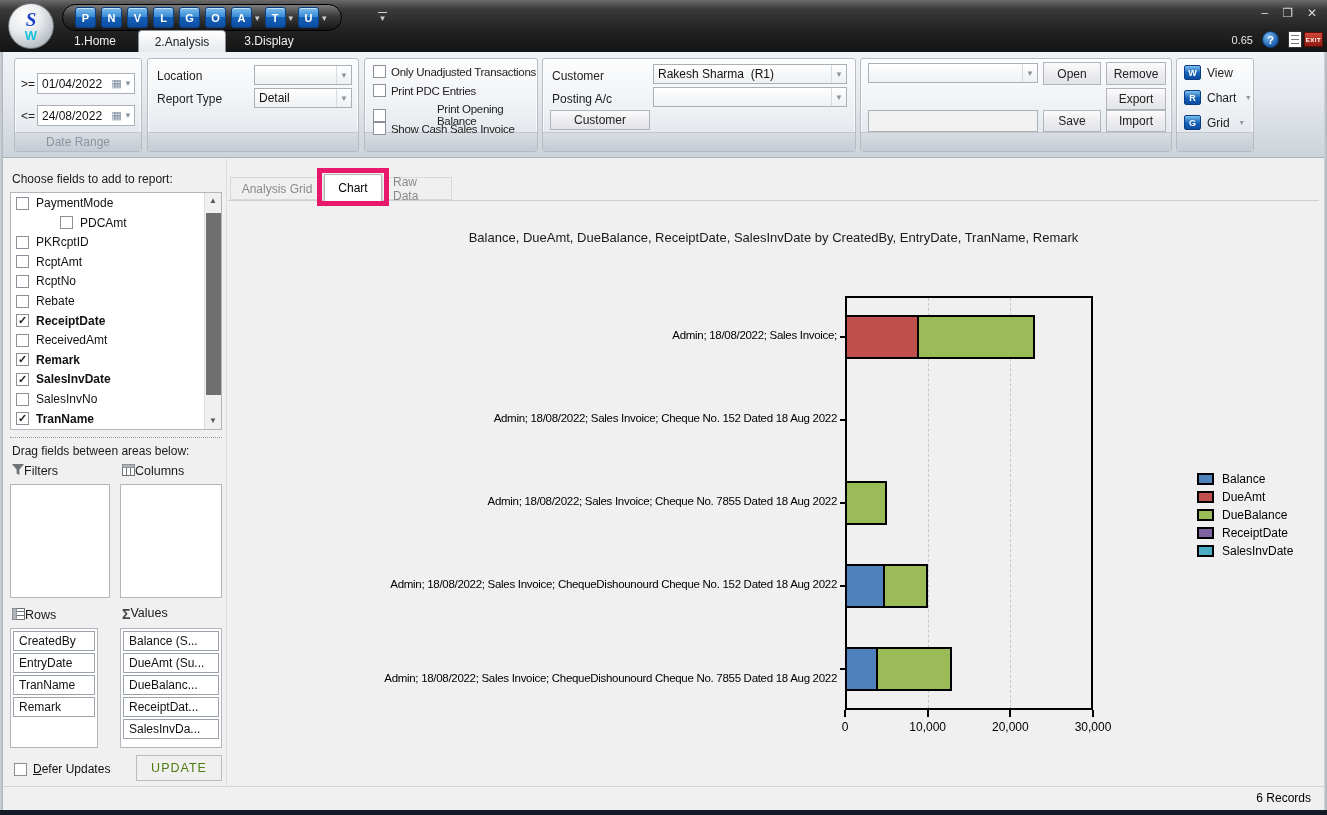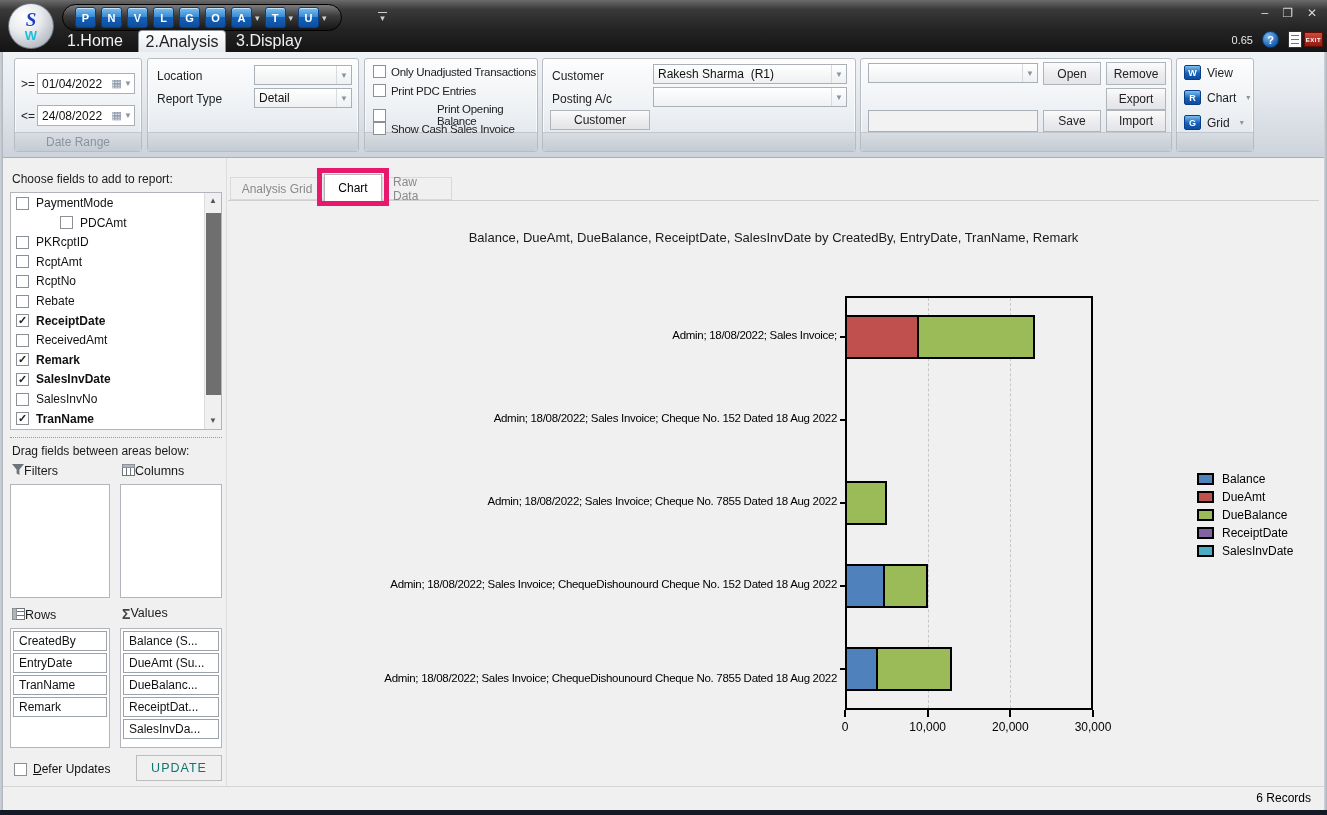--- a/index.html
+++ b/index.html
@@ -33,21 +33,21 @@
   .helpico{position:absolute;right:48px;top:0;width:17px;height:17px;border-radius:50%;color:#fff;
     background:radial-gradient(circle at 35% 30%,#7db9ee,#1b5fae 70%);border:1px solid #0c3e77;
     font-size:11px;font-weight:bold;text-align:center;line-height:16px}
   .docico{position:absolute;right:25px;top:0;width:14px;height:17px;background:#fff;border:1px solid #333;
     box-shadow:inset 0 0 0 1px #fff}
   .docico i{display:block;height:1px;background:#777;margin:3px 2px 0}
   .exitico{position:absolute;right:4px;top:1px;width:19px;height:15px;border:1px solid #5e0f08;
     background:linear-gradient(#d5473a,#8e1b12);color:#fff;font-size:6px;font-weight:bold;
     text-align:center;line-height:14px;letter-spacing:.5px}
   
-  .rtab{position:absolute;top:30px;height:23px;font-size:16px;color:#f0f0f0;text-align:center;
+  .rtab{position:absolute;top:30px;height:23px;font-size:12px;color:#f0f0f0;text-align:center;
     line-height:22px;cursor:default}
   .rtab.active{background:linear-gradient(#ffffff,#eef1f4 60%,#e4e8ec);color:#222;
     border:1px solid #8a9097;border-bottom:none;border-radius:4px 4px 0 0}
   
   .ribbon{position:absolute;left:0;top:52px;width:100%;height:106px;
     background:linear-gradient(180deg,#f0f3f6 0%,#e4e8ed 45%,#cdd3da 100%);
     border-bottom:1px solid #aab0b8}
   .rgroup{position:absolute;top:6px;height:94px;border:1px solid #b7bcc3;border-radius:3px;
     background:linear-gradient(180deg,#fdfdfe 0%,#eef1f4 55%,#dde2e8 100%);
     box-shadow:inset 0 0 0 1px rgba(255,255,255,.7)}
@@ -79,21 +79,21 @@
   .fitem.checked{font-weight:bold}
   .vscroll{position:absolute;right:0;top:0;width:17px;height:100%;background:#f0f0f0;border-left:1px solid #dcdcdc}
   .varrow{position:absolute;left:0;width:100%;height:16px;color:#555;font-size:8px;text-align:center;line-height:16px}
   .vthumb{position:absolute;left:1px;width:15px;background:#6f6f6f}
   .splitline{position:absolute;left:10px;top:437px;width:212px;border-top:1px dotted #9a9a9a}
   .areahdr{position:absolute;display:flex;align-items:flex-start;font-size:12.5px;color:#1a1a1a}
   .whitebox{position:absolute;background:#fff;border:1px solid #b2b6bc}
   .pill{height:20px;margin:2px 2px 1px;background:#fff;border:1px solid #9ca2aa;display:flex;
     align-items:center;padding:0 5px;font-size:12px;color:#111;white-space:nowrap;overflow:hidden}
   .sigma{font-size:14px;font-weight:bold;color:#444}
-  .updatebtn{position:absolute;left:136px;top:755px;width:86px;height:26px;color:#0f766e;font-size:12.5px;
+  .updatebtn{position:absolute;left:136px;top:755px;width:86px;height:26px;color:#4d7c0f;font-size:12.5px;
     letter-spacing:1px;background:#f0f0f0;border:1px solid #bcbcbc;display:flex;align-items:center;justify-content:center}
   .deferrow{position:absolute;left:14px;top:762px;display:flex;align-items:center;gap:6px;font-size:12px;color:#111}
   .defer-label::first-letter{text-decoration:underline}
   .vdivider{position:absolute;left:226px;top:158px;width:1px;height:628px;background:#dcdfe2}
   
   .content{position:absolute;left:228px;top:158px;width:1091px;height:628px;background:#f0f0f0}
   .ctabline{position:absolute;left:0;top:42px;width:100%;border-top:1px solid #cfcfcf}
   .vtab{position:absolute;top:19px;height:23px;background:#f0f0f0;border:1px solid #d9d9d9;color:#8a8a8a;
     font-size:12px;display:flex;align-items:center;padding:0 10px;cursor:default}
   .vtab.active{top:16px;height:27px;background:#fff;border:1px solid #b5b5b5;border-bottom:none;color:#000;z-index:3}
@@ -346,21 +346,21 @@
         <rect x="0.5" y="0.5" width="12" height="11" fill="#fff" stroke="#6e7479"></rect>
         <path d="M0 3.5h13M0 7.5h13M4.5 0v12" stroke="#6e7479"></path>
         <rect x="0.5" y="0.5" width="4" height="11" fill="#aeb4ba"></rect>
       </svg>
     <span>Rows</span>
   </div>
   <div class="areahdr" style="left:122px;top:606px">
     <span class="sigma">Σ</span>
     <span>Values</span>
   </div>
-  <div class="whitebox" style="left:10px;top:628px;width:100px;height:120px" id="rows-box">
+  <div class="whitebox" style="left:10px;top:628px;width:88px;height:120px" id="rows-box">
       <div class="pill">CreatedBy</div>
       <div class="pill">EntryDate</div>
       <div class="pill">TranName</div>
       <div class="pill">Remark</div>
     </div>
   <div class="whitebox" style="left:120px;top:628px;width:102px;height:120px" id="values-box">
       <div class="pill">Balance (S...</div>
       <div class="pill">DueAmt (Su...</div>
       <div class="pill">DueBalanc...</div>
       <div class="pill">ReceiptDat...</div>

